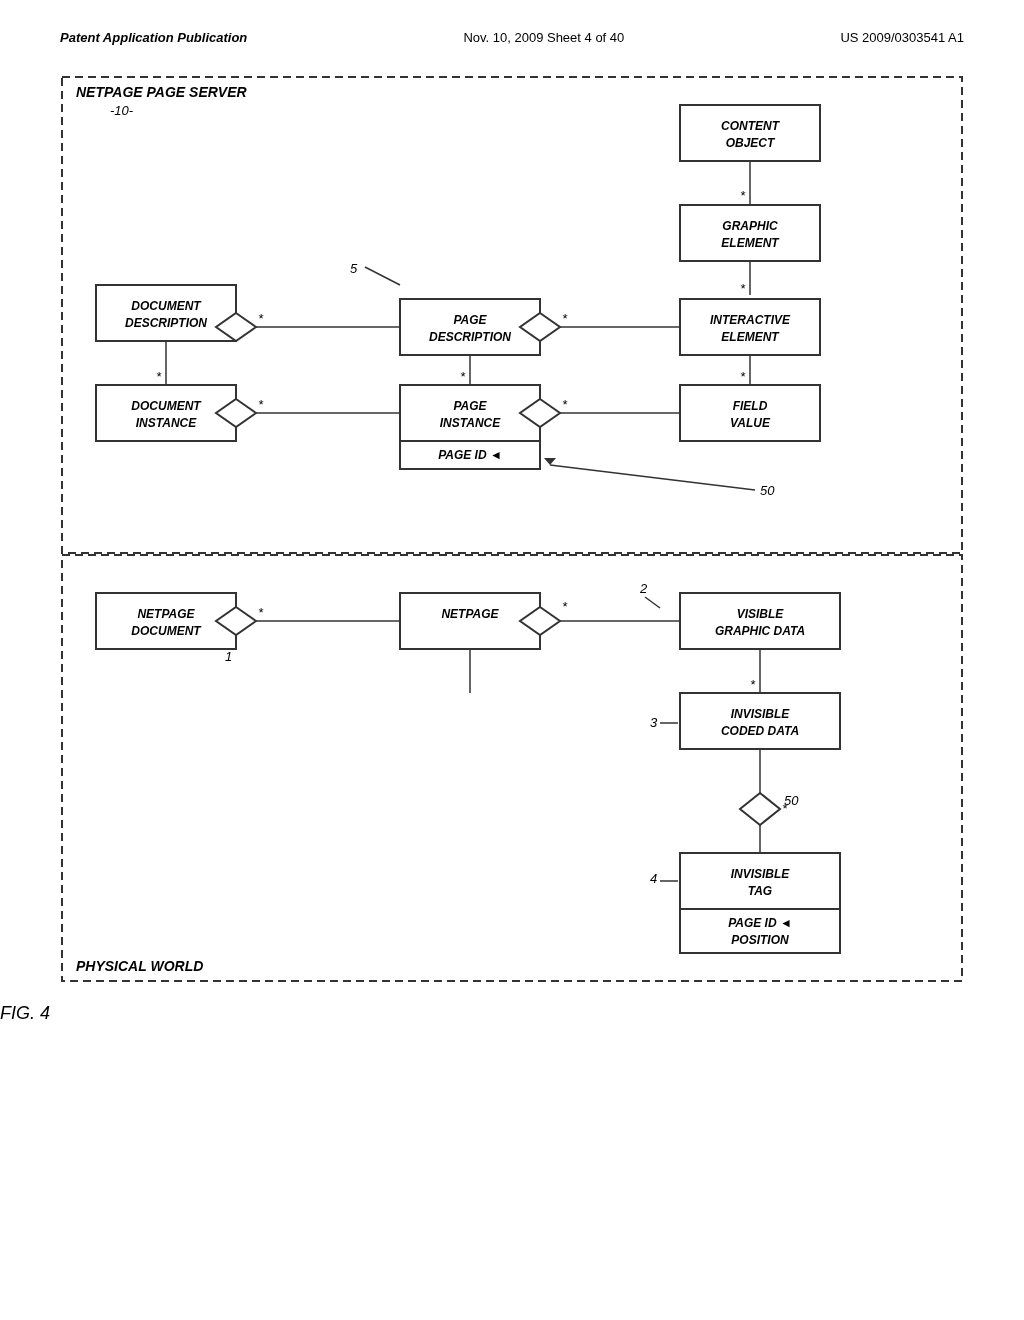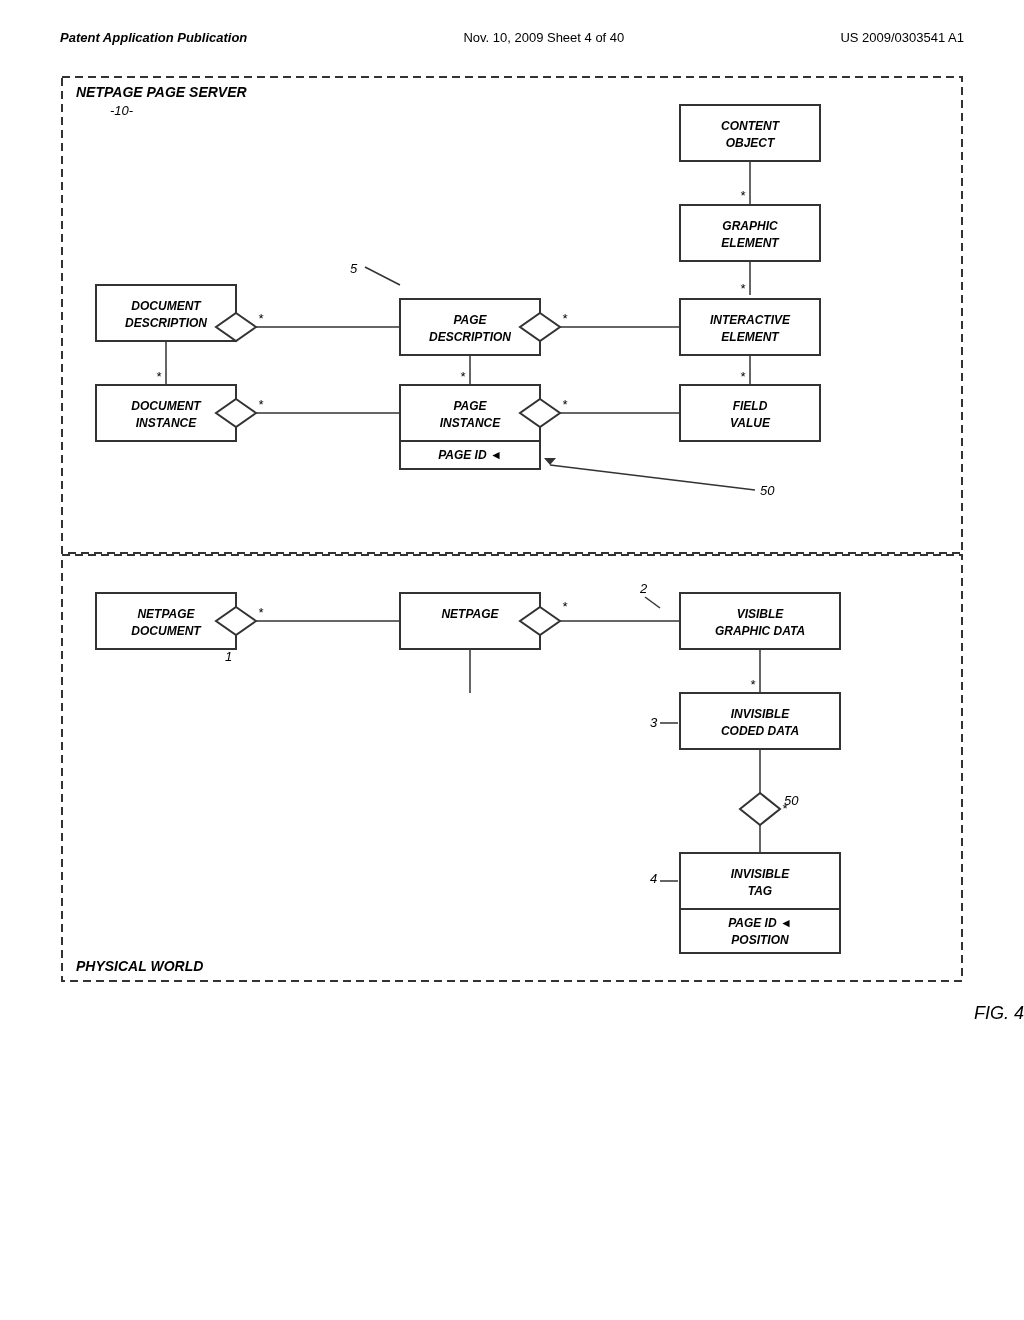--- a/index.html
+++ b/index.html
@@ -22,21 +22,21 @@
     .header-center { font-size: 13px; }
     .header-right { font-size: 13px; }
 
     .diagram-area {
       margin: 20px 60px 0 60px;
       position: relative;
       font-style: italic;
     }
 
     .fig-caption {
-      text-align: right;
+      text-align: left;
       font-size: 18px;
       font-style: italic;
       margin-top: 20px;
       margin-bottom: 20px;
     }
   </style>
 </head>
 <body>
 
 <div class="page-header">

